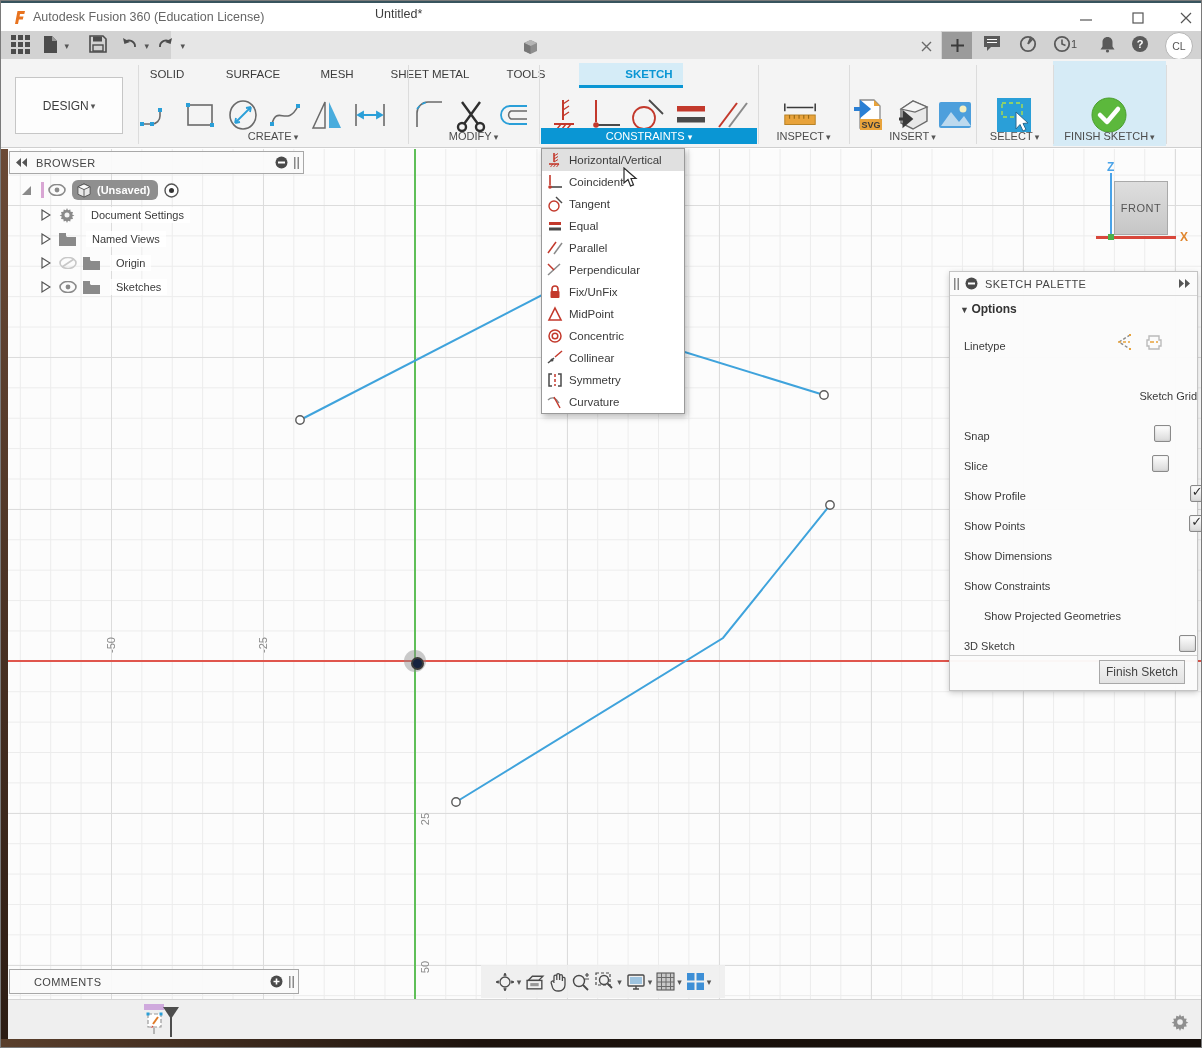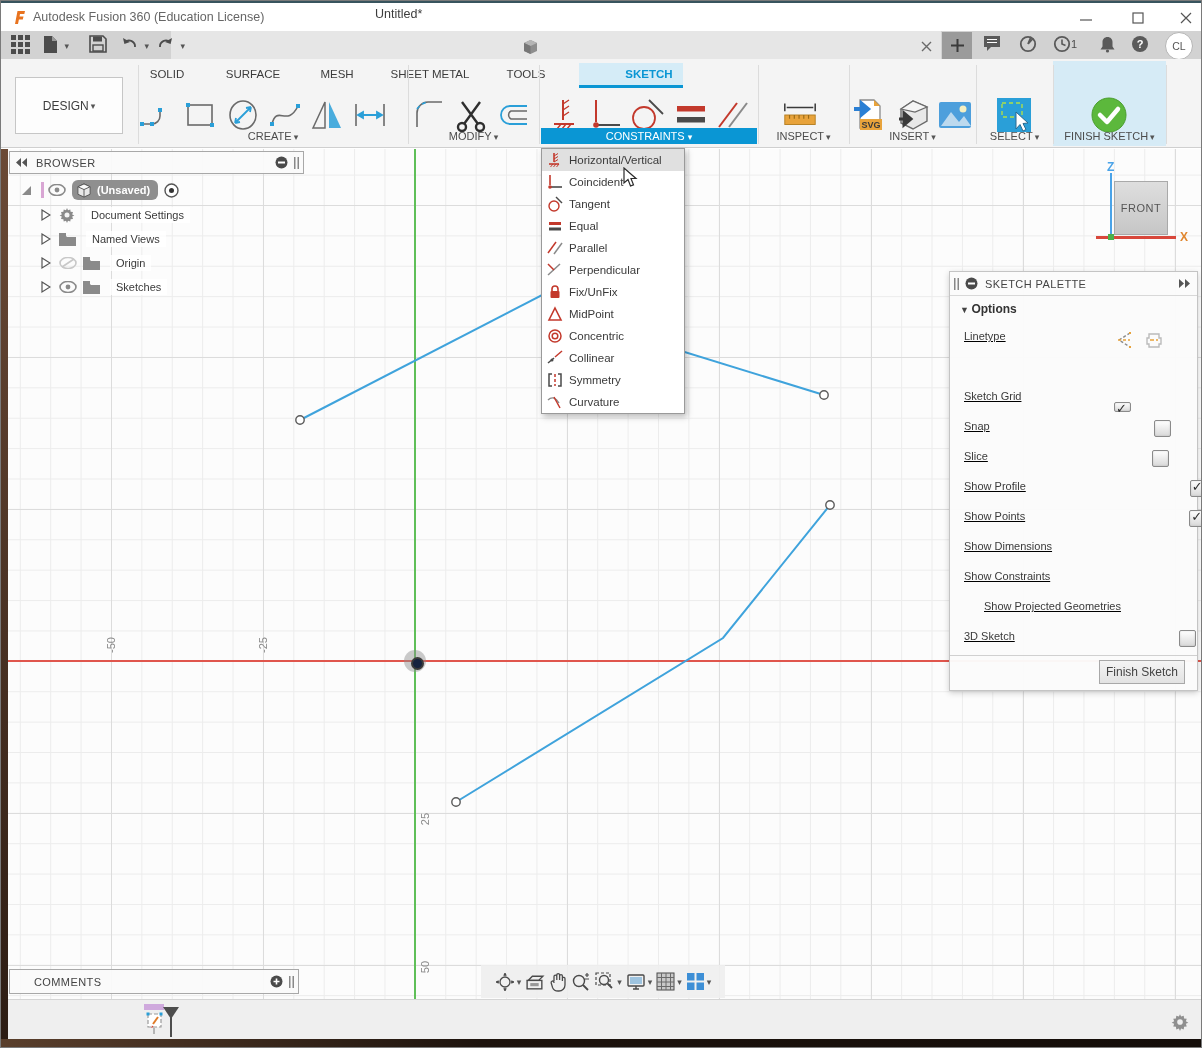--- a/index.html
+++ b/index.html
@@ -44,21 +44,21 @@
   #x-axis{position:absolute;left:0;top:511px;width:100%;height:1.5px;background:#e0564d;}
   #y-axis{position:absolute;left:413px;top:0;width:1.5px;height:100%;background:#5fbf58;}
   .axlbl{position:absolute;font-size:11px;color:#8a8a8a;transform:translate(-50%,-50%) rotate(-90deg);white-space:nowrap;}
   #origin-halo{position:absolute;left:414px;top:512px;width:22px;height:22px;margin:-11px 0 0 -11px;border-radius:50%;background:rgba(140,140,140,.45);}
   #origin-dot{position:absolute;left:414px;top:512px;width:9px;height:9px;margin:-4.5px 0 0 -4.5px;border-radius:50%;background:#16233f;border:2px solid #3a3a3a;}
   
   .panel-hdr{position:absolute;background:rgba(250,250,250,.92);border:1px solid #a8a8a8;box-sizing:border-box;display:flex;align-items:center;font-size:11px;color:#444;letter-spacing:.4px;}
   .tree-row{position:absolute;display:flex;align-items:center;height:20px;}
   .tree-lbl{font-size:11px;color:#3a3a3a;background:rgba(255,255,255,.8);padding:2px 6px;}
   #palette{position:absolute;left:948px;top:270px;width:249px;height:420px;background:rgba(251,251,251,.97);border:1px solid #c4c4c4;box-shadow:0 2px 6px rgba(0,0,0,.18);box-sizing:border-box;z-index:20;}
-  .prow{position:absolute;left:0;width:100%;height:22px;display:flex;align-items:flex-start;text-decoration:underline;}
+  .prow{position:absolute;left:0;width:100%;height:22px;display:flex;align-items:flex-end;}
   .prow .plbl{font-size:11px;color:#3a3a3a;margin-left:14px;}
   .pctl{position:absolute;left:164px;}
   .chk{width:15px;height:15px;border:1px solid #8a8a8a;border-radius:2px;background:linear-gradient(#ffffff,#d9d9d9);box-shadow:inset 0 0 2px rgba(0,0,0,.15);position:relative;}
   .chk.on::after{content:"✓";position:absolute;left:1px;top:-2px;font-size:13px;font-weight:bold;color:#2e2e2e;}
   #finish-btn{position:absolute;right:12px;bottom:6px;width:84px;height:22px;background:linear-gradient(#f4f4f4,#e2e2e2);border:1px solid #a8a8a8;font-size:12px;color:#444;display:flex;align-items:center;justify-content:center;}
   
   #vc-cube{position:absolute;left:1113px;top:180px;width:52px;height:52px;background:linear-gradient(#dedede,#c6c6c6);border:1px solid #a9a9a9;display:flex;align-items:center;justify-content:center;font-size:11px;color:#555;letter-spacing:.5px;}
   
   #navbar{position:absolute;left:480px;top:964px;width:244px;height:33px;background:rgba(238,238,238,.9);display:flex;align-items:center;justify-content:center;gap:4px;z-index:15;}
   .nav-ic{display:flex;align-items:center;}

